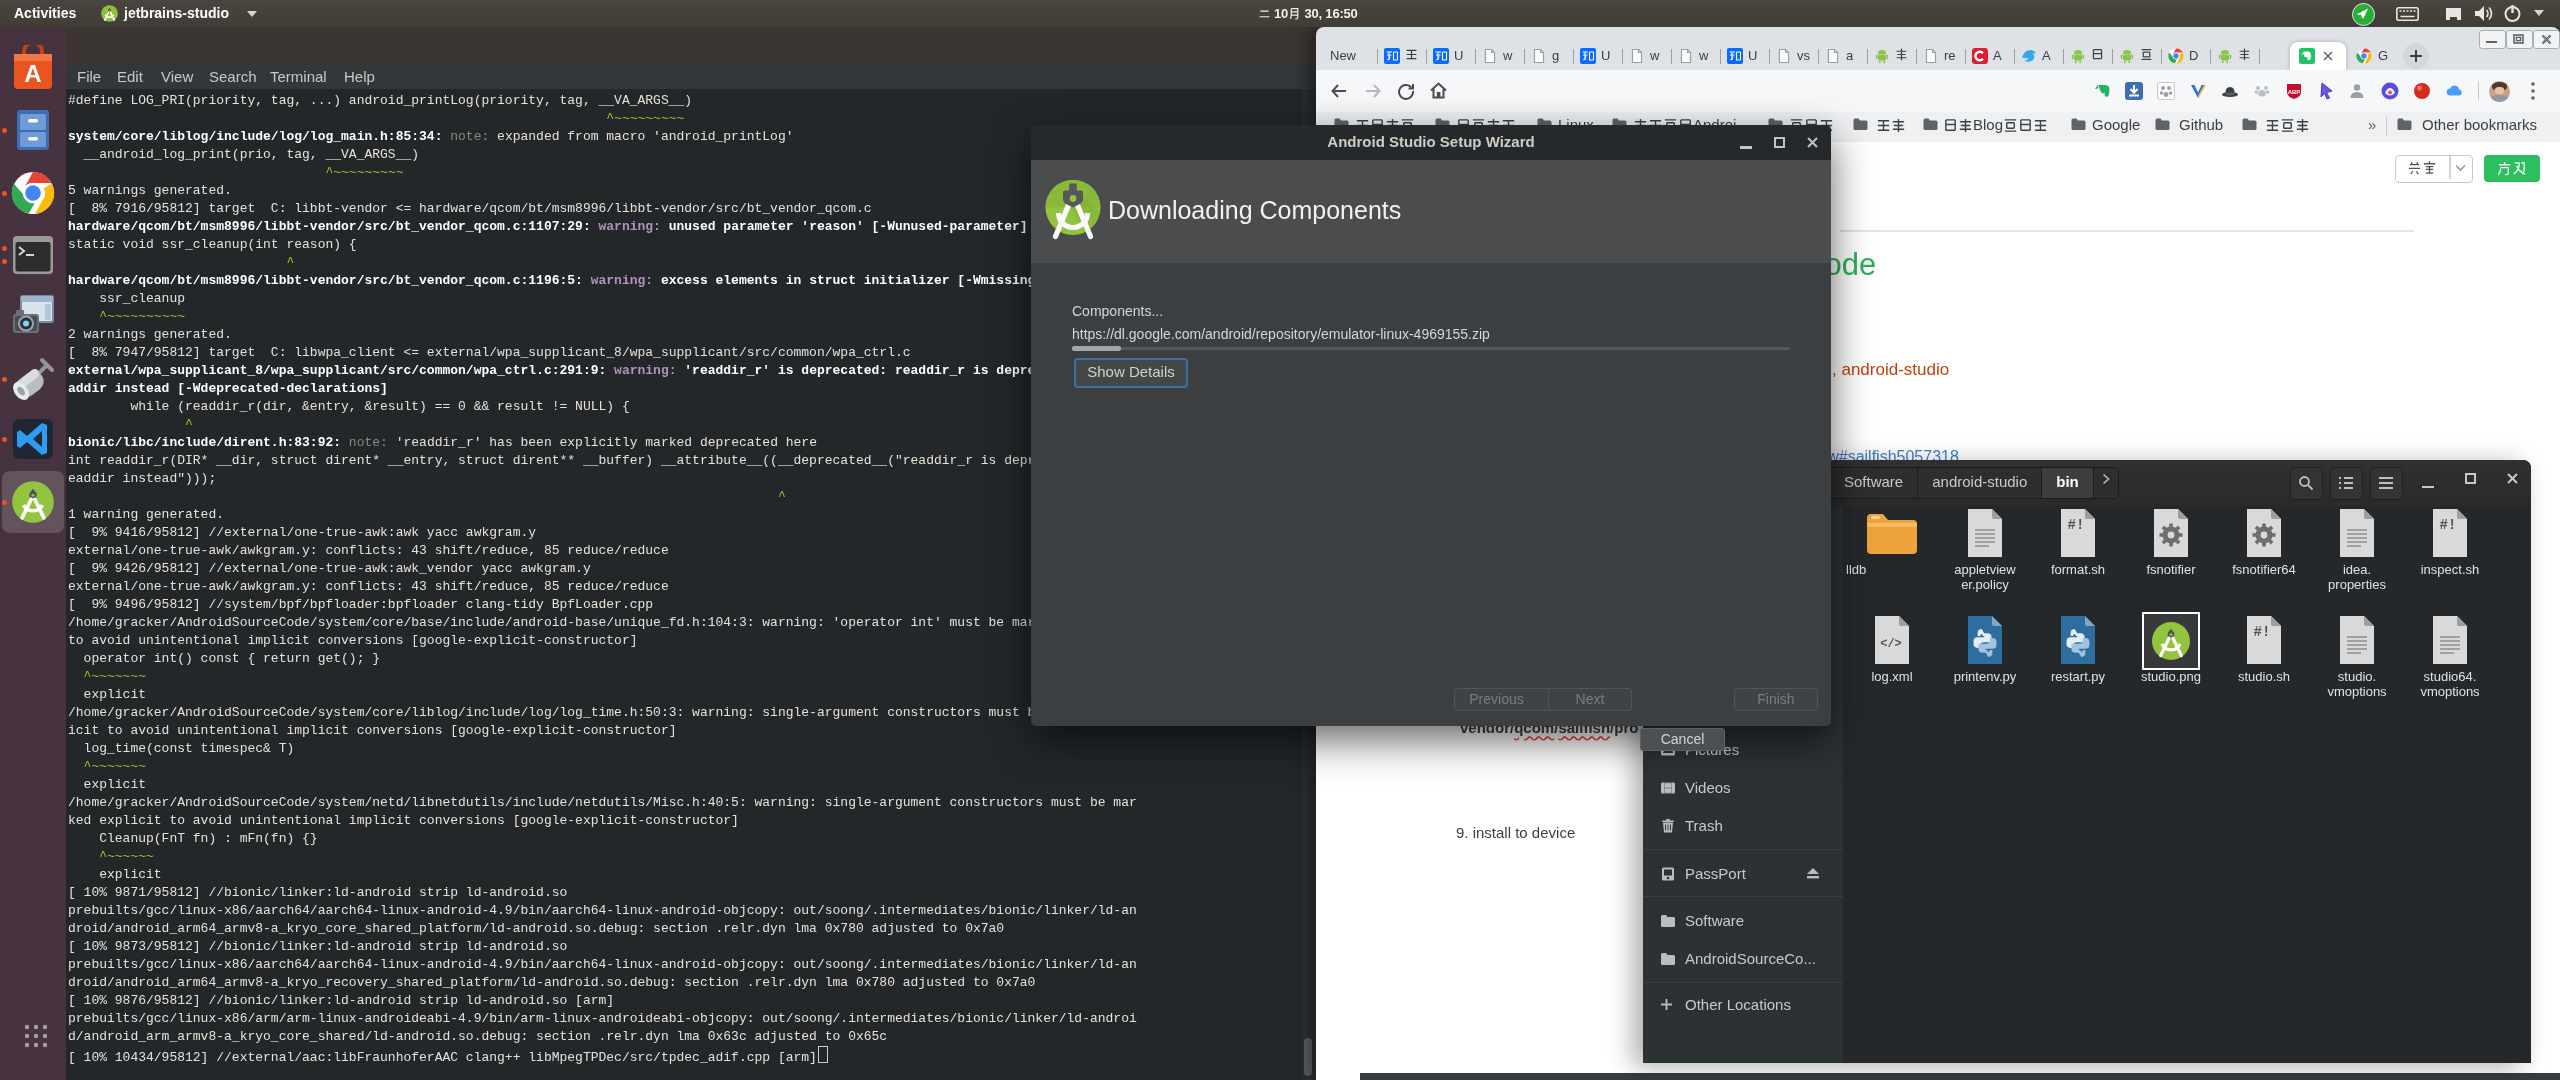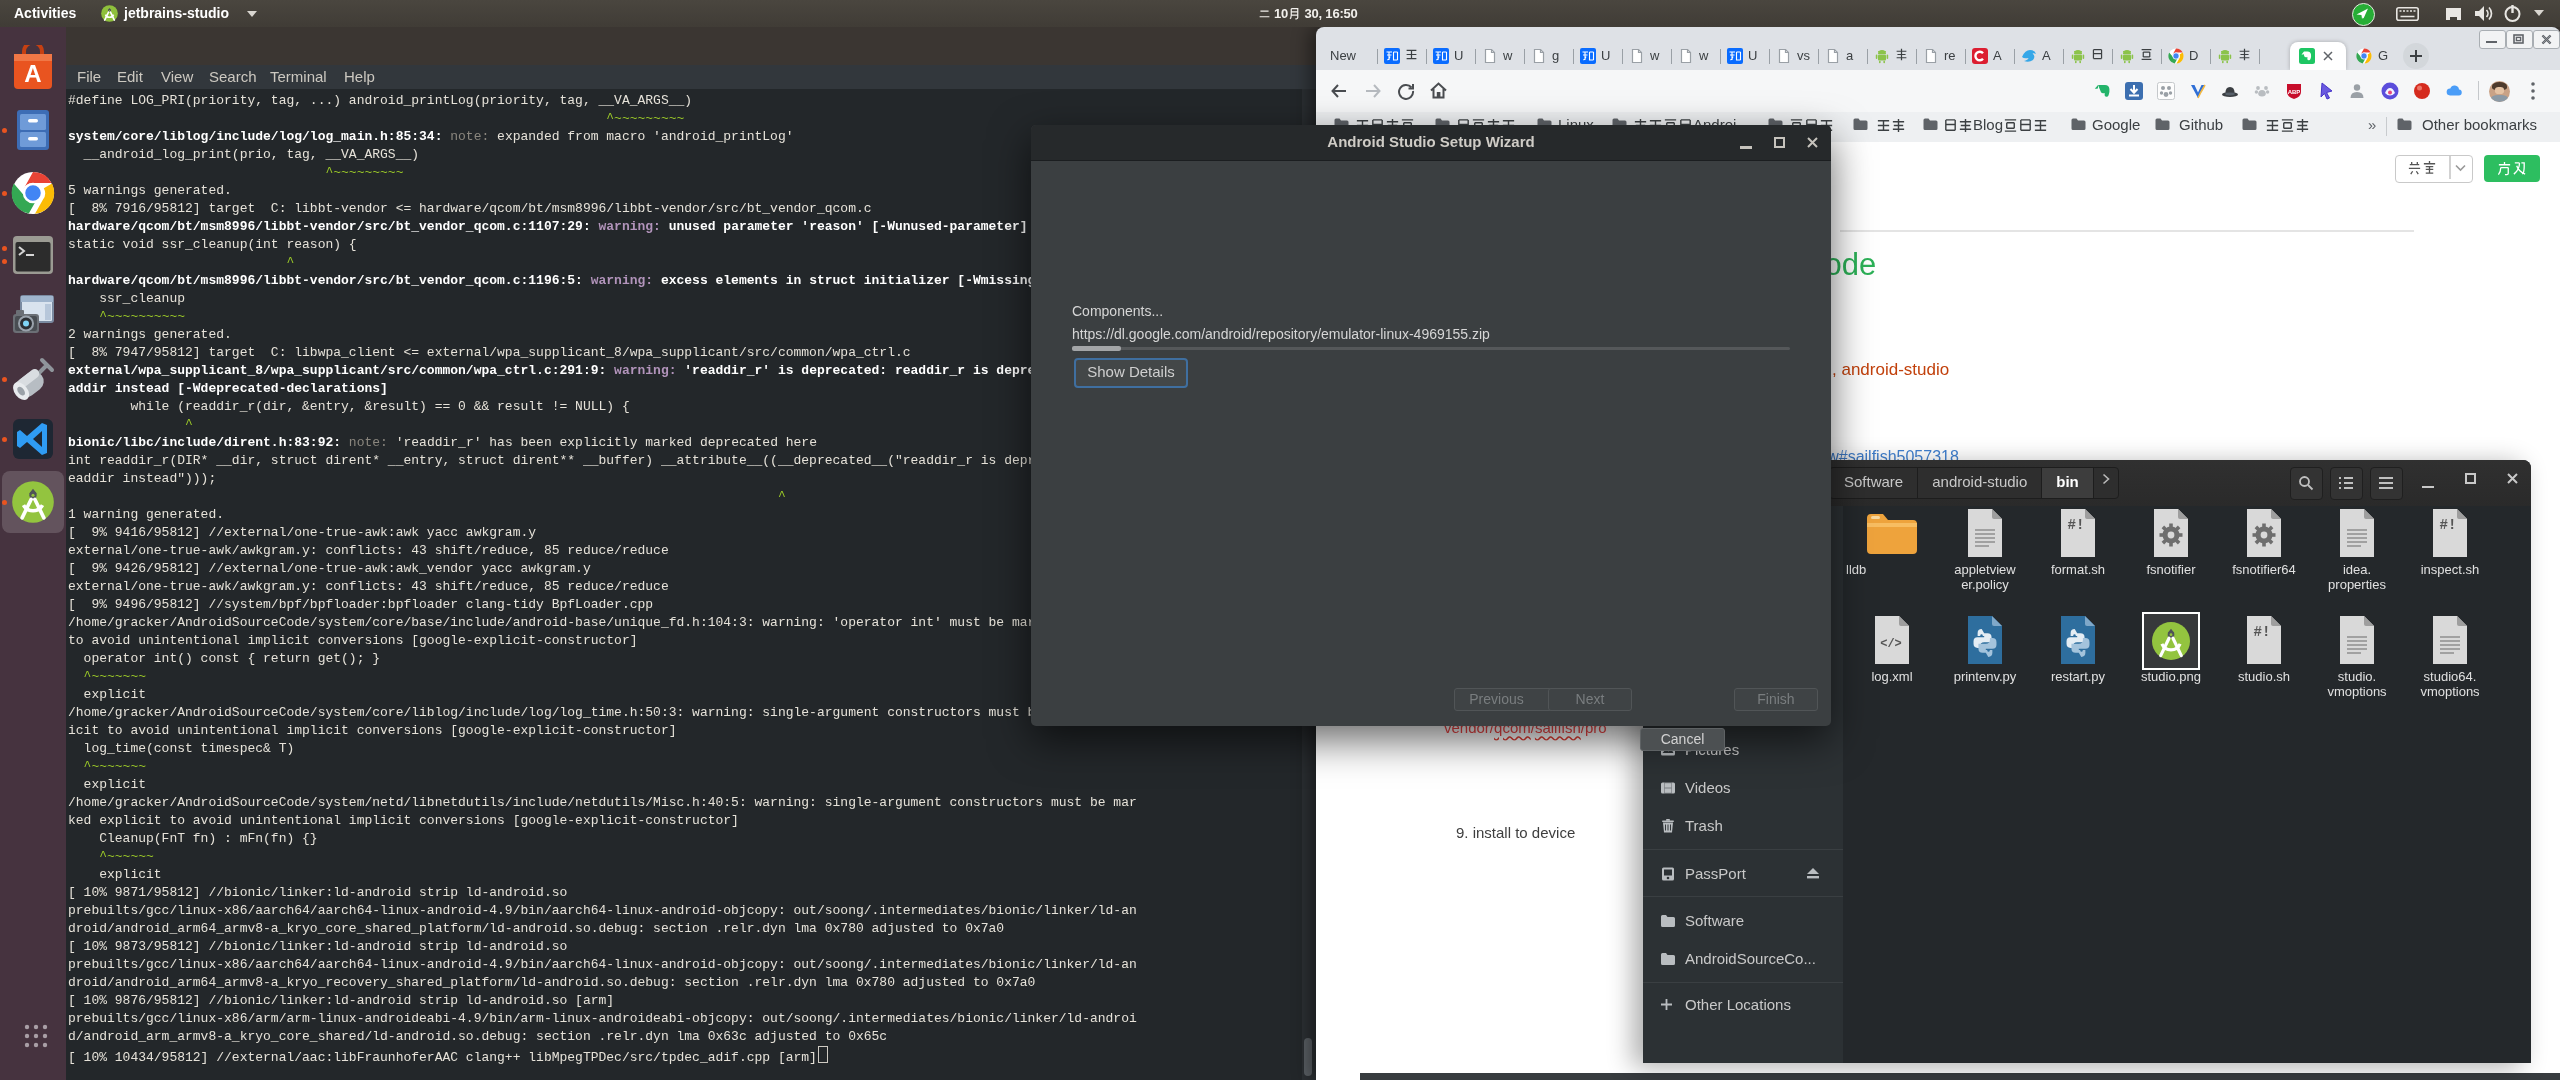--- a/index.html
+++ b/index.html
@@ -535,21 +535,21 @@
       <span class="abs" style="left:13px;top:5px;"><svg class="zh" width="15" height="15" viewBox="0 0 16 16">
               <path d="M2 4 H14 M8 1 V4 M4 7 H12 M4 7 C4 11 3 13 1.5 14.5 M12 7 V13 Q12 14.5 10.5 14.5 H8.5" stroke="#fff" stroke-width="1.4" fill="none"></path>
             </svg><svg class="zh" width="15" height="15" viewBox="0 0 16 16">
               <path d="M3 2 H8 M8 2 Q8 9 2 14 M5 5 Q7 11 14 14 M10 2 H13 V6 M13 6 Q13 12 11 14" stroke="#fff" stroke-width="1.4" fill="none"></path>
             </svg></span>
     </div>
     <div class="abs" style="left:524px;top:88px;width:574px;height:2px;background:#e4e4e4;"></div>
     <div class="abs" style="left:281px;top:105px;font-size:31px;color:#2cb157;">AndroidSourceCode</div>
     <div class="abs" style="left:516px;top:218px;font-size:17px;color:#c2410c;">, android-studio</div>
     <div class="abs" style="left:336px;top:306px;font-size:16px;color:#4080d0;text-decoration:underline;">https://testerhome.com/xw#sailfish5057318</div>
-    <div class="abs" style="left:128px;top:577px;font-size:15px;color:#ef4444;">vendor/<span style="text-decoration:underline wavy #e03c32;text-underline-offset:2px;">qcom</span>/<span style="text-decoration:underline wavy #e03c32;text-underline-offset:2px;">sailfish</span>/pro</div>
+    <div class="abs" style="left:144px;top:577px;font-size:15px;color:#404040;font-weight:bold;">vendor/<span style="text-decoration:underline wavy #e03c32;text-underline-offset:2px;">qcom</span>/<span style="text-decoration:underline wavy #e03c32;text-underline-offset:2px;">sailfish</span>/pro</div>
     <div class="abs" style="left:140px;top:682px;font-size:15px;color:#3e3e3e;">9. install to device</div>
     <div class="abs" style="left:44px;top:931px;width:1200px;height:7px;background:#383c3f;"></div>
   </div>
 </div>
 
 <div class="abs" id="fm" style="left:1643px;top:460px;width:888px;height:603px;border-radius:8px 8px 0 0;box-shadow:-10px 4px 26px rgba(0,0,0,.32);background:#24282b;">
   <div class="abs" style="left:0;top:0;width:888px;height:46px;background:linear-gradient(#303030,#2a2a2a);border-bottom:1px solid #1e1e1e;border-radius:8px 8px 0 0;">
 
     <div class="abs" style="left:186px;top:7px;height:30px;border:1px solid #1d1d1d;border-radius:4px;background:#2e2e2e;display:flex;color:#c8c8c8;font-size:15px;">
       <div style="padding:5px 14px;border-right:1px solid #1d1d1d;">Software</div>
@@ -804,20 +804,33 @@
 <div class="abs" id="dialog" style="left:1031px;top:125px;width:800px;height:601px;border-radius:5px;box-shadow:0 14px 40px rgba(0,0,0,.6);background:#3b3f41;">
   <div class="abs" style="left:0;top:0;width:800px;height:35px;background:#26292b;border-radius:5px 5px 0 0;border-bottom:1px solid #1b1e20;">
     <div class="abs" style="left:0;top:8px;width:800px;text-align:center;font-size:15px;font-weight:bold;color:#cfccc6;">Android Studio Setup Wizard</div>
     <div class="abs" style="left:709px;top:21px;width:12px;height:2.5px;background:#c6c3bd;"></div>
     <svg class="abs" style="left:743px;top:12px" width="11" height="11">
           <rect x="1" y="1" width="9" height="9" fill="none" stroke="#c6c3bd" stroke-width="2"></rect>
         </svg>
     <svg class="abs" style="left:776px;top:12px" width="11" height="11">
           <path d="M1 1 L10 10 M10 1 L1 10" stroke="#c6c3bd" stroke-width="2"></path>
         </svg>
+  </div>
+  <div class="abs" style="left:0;top:35px;width:800px;height:103px;background:#4b4c4e;">
+    <svg class="abs" style="left:10px;top:20px" width="64" height="64" viewBox="0 0 64 64">
+          <circle cx="32" cy="27.5" r="27.5" fill="#93c43f"></circle>
+          <path d="M4.5 27.5 A27.5 27.5 0 0 1 59.5 27.5 Z" fill="#8ab93a"></path>
+          <path d="M40 13 L59 32 A27.5 27.5 0 0 1 44 52 L30 28z" fill="#7fae35" opacity="0.45"></path>
+          <path d="M27.5 25 L14.5 56.5 M36.5 25 L49.5 56.5" stroke="#fafafa" stroke-width="5.2" stroke-linecap="round"></path>
+          <path d="M17.5 33 a14.5 14.5 0 0 0 29 0" fill="none" stroke="#fafafa" stroke-width="5.2"></path>
+          <rect x="28.2" y="3.5" width="7.6" height="8" fill="#54575b"></rect>
+          <path d="M24 10.5 h16 a2 2 0 0 1 2 2 v6.5 q0 3.6-3.6 5.2 l-6.4 3.4 -6.4-3.4 q-3.6-1.6-3.6-5.2 v-6.5 a2 2 0 0 1 2-2z" fill="#54575b"></path>
+          <circle cx="32" cy="18.5" r="3.4" fill="#93c43f"></circle>
+        </svg>
+    <div class="abs" style="left:77px;top:36px;font-size:25px;color:#f1f1f1;">Downloading Components</div>
   </div>
   <div class="abs" style="left:41px;top:178px;font-size:14px;color:#d6d6d6;">Components...</div>
   <div class="abs" style="left:41px;top:201px;font-size:14px;color:#d6d6d6;">https://dl.google.com/android/repository/emulator-linux-4969155.zip</div>
   <div class="abs" style="left:41px;top:222px;width:718px;height:3px;background:#55585a;border-radius:2px;"></div>
   <div class="abs" style="left:41px;top:221px;width:49px;height:5px;background:#a3a5a7;border-radius:2px;"></div>
   <div class="abs" style="left:43px;top:233px;width:110px;height:26px;background:#434748;border:2px solid #3f6fa0;border-radius:4px;">
     <div class="abs" style="left:0;top:3px;width:110px;text-align:center;font-size:15px;color:#cfcfcf;">Show Details</div>
   </div>
   <div class="abs" style="left:423px;top:563px;width:83px;height:21px;background:#3f4345;border:1px solid #515557;border-radius:3px;color:#797d7f;font-size:14px;padding-left:33px;">
         <div class="abs" style="left:0;top:2px;width:83px;text-align:center;">Previous</div>

